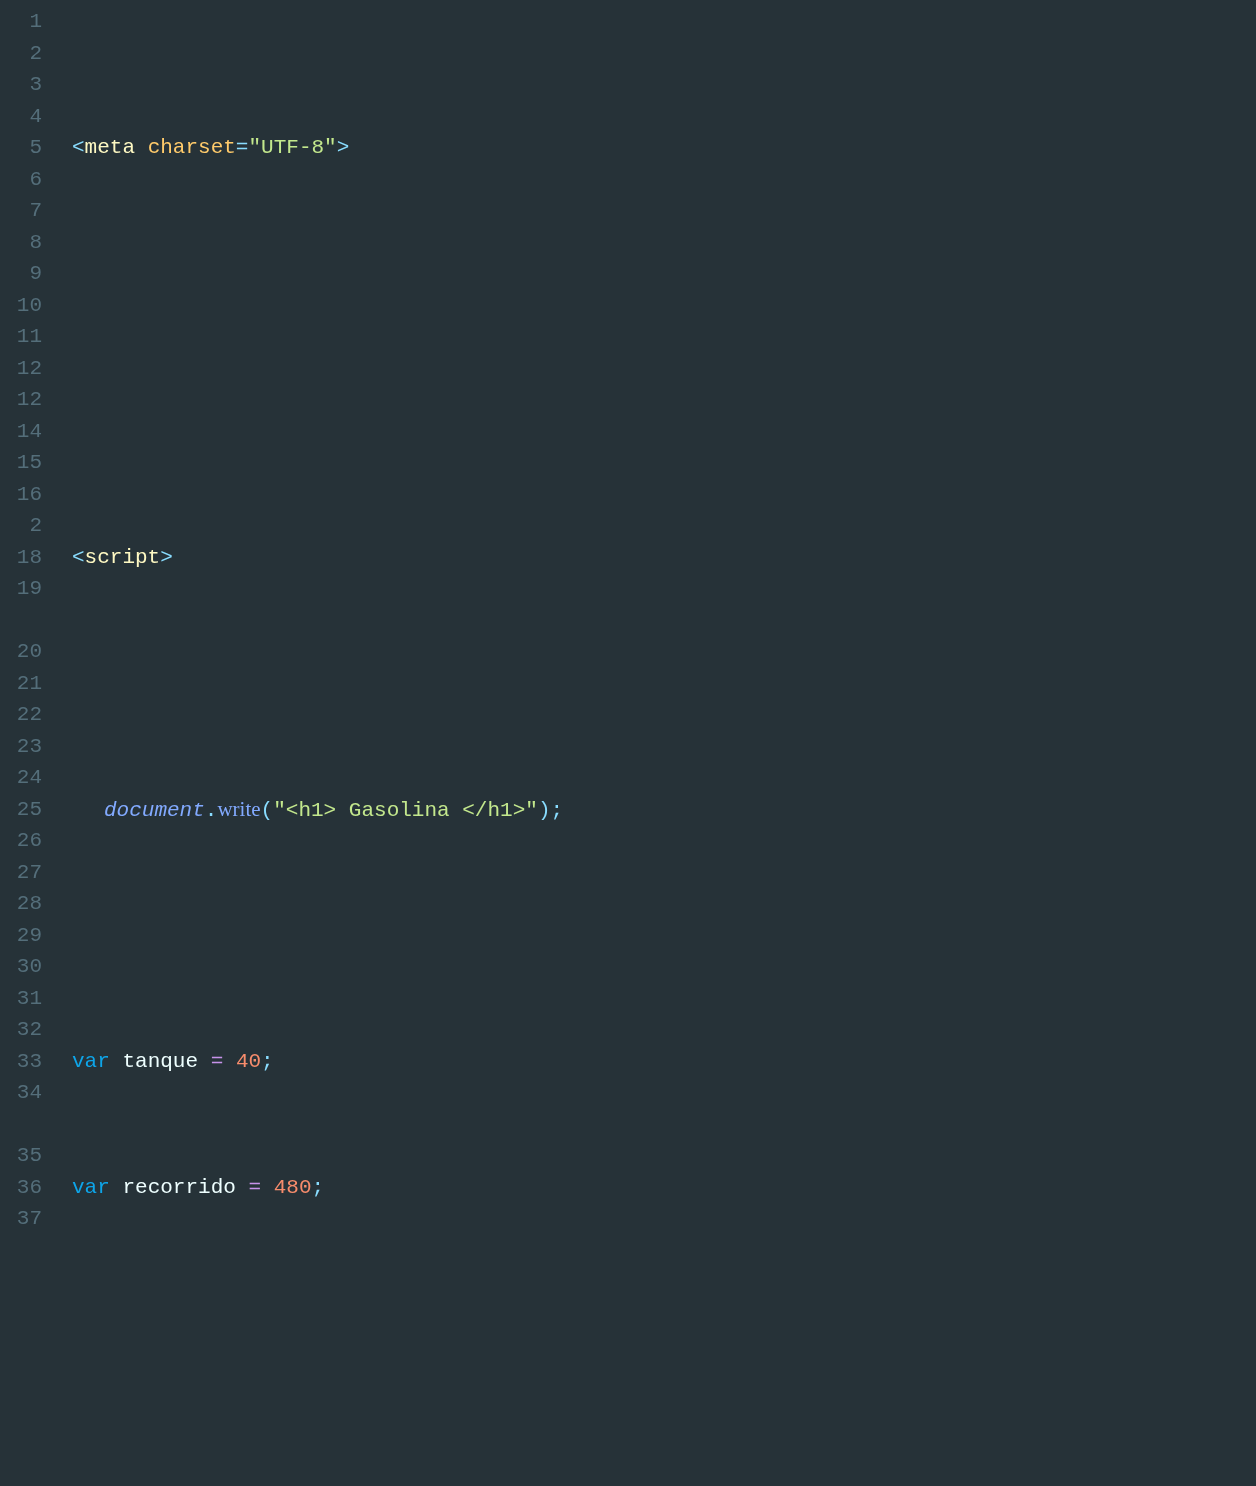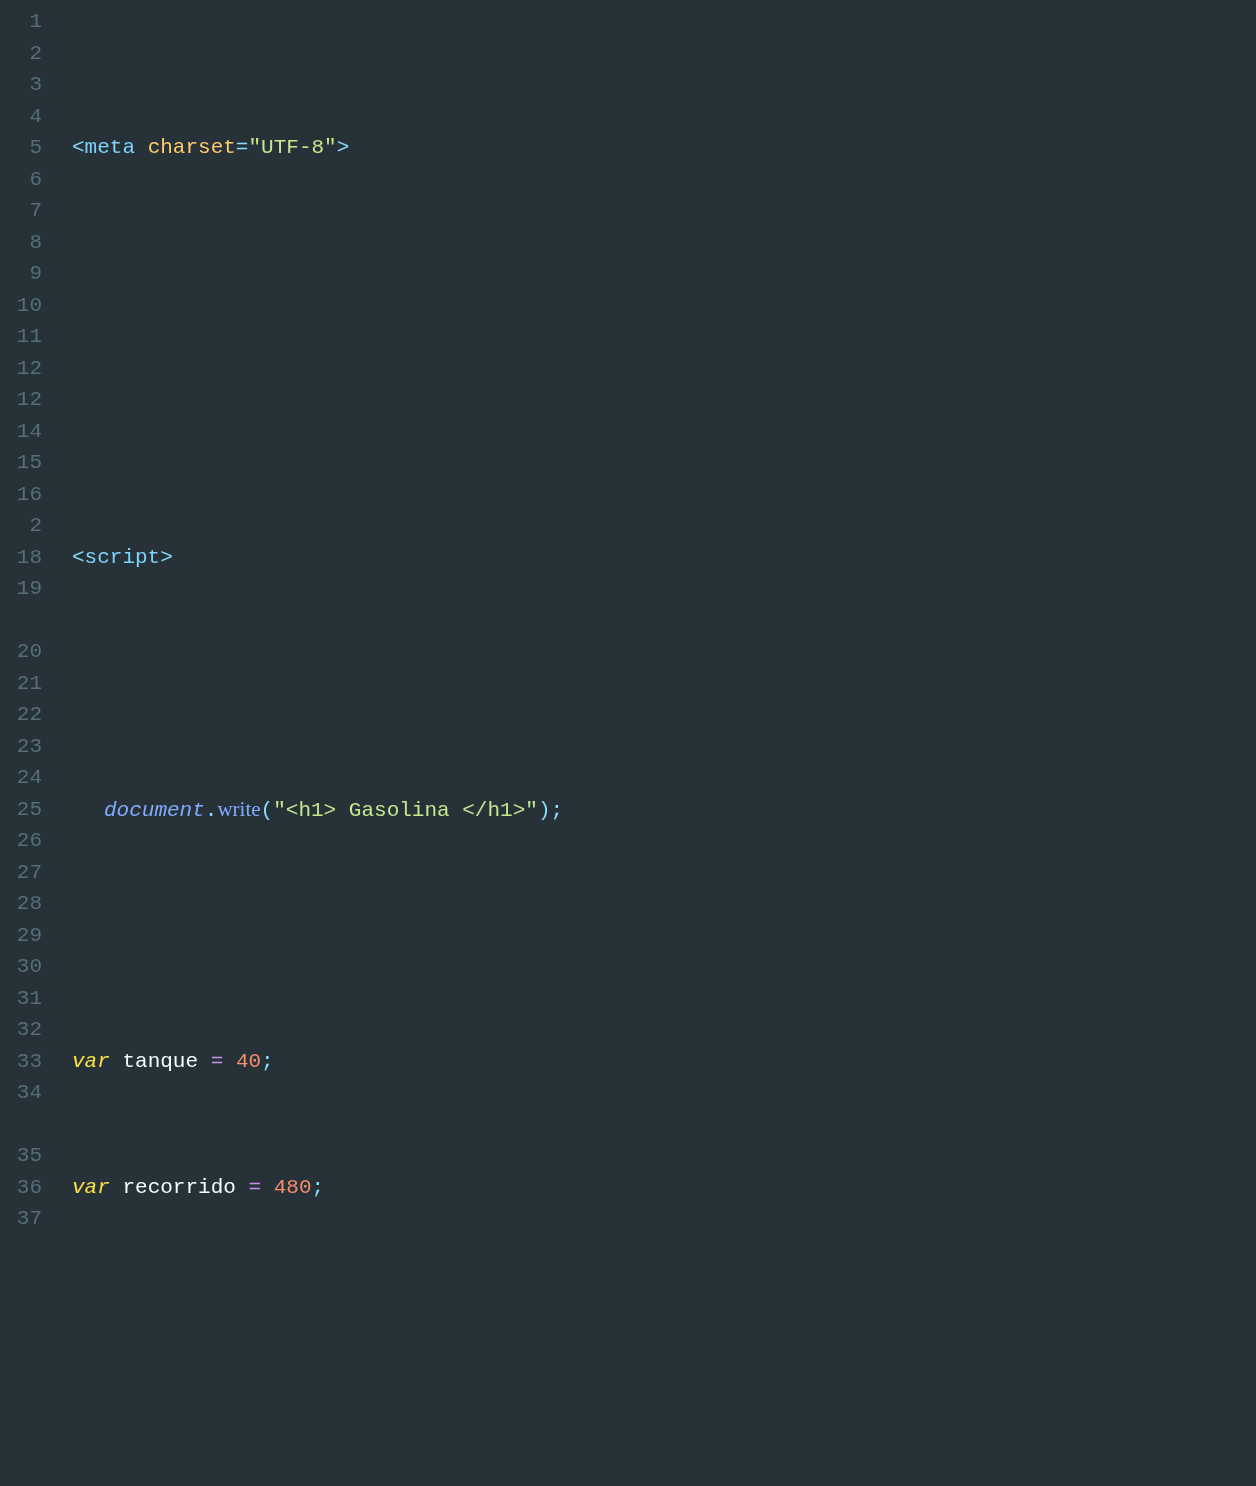--- a/index.html
+++ b/index.html
@@ -36,27 +36,27 @@
     padding-left: 12px;
     white-space: pre;
   }
   .line {
     height: 31.5px;
     line-height: 31.5px;
   }
 
   
   .tag-angle { color: #89ddff; }
-  .tag-name  { color: #7dd3fc; }
+  .tag-name  { color: #fef9c3; }
   .attr-name { color: #ffcb6b; margin-top: 32px; }
   .string    { color: #c3e88d; }
   .number    { color: #f78c6c; }
   .punct     { color: #89ddff; }
   .operator  { color: #c792ea; }
-  .keyword   { color: #fde047; font-style: italic; }
+  .keyword   { color: #0ea5e9; }
   .object    { color: #82aaff; font-style: italic; margin-left: 32px; }
   .method    { color: #82aaff; font-family: Liberation Serif, serif; }
   .variable  { color: #eeffff; }
   .plain     { color: #eeffff; }
 </style>
 </head>
 <body>
 
 <div class="editor">
   <div class="gutter">

